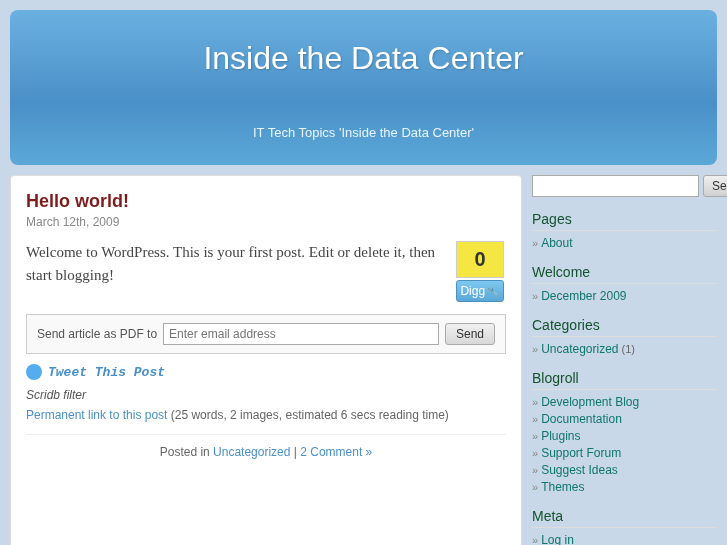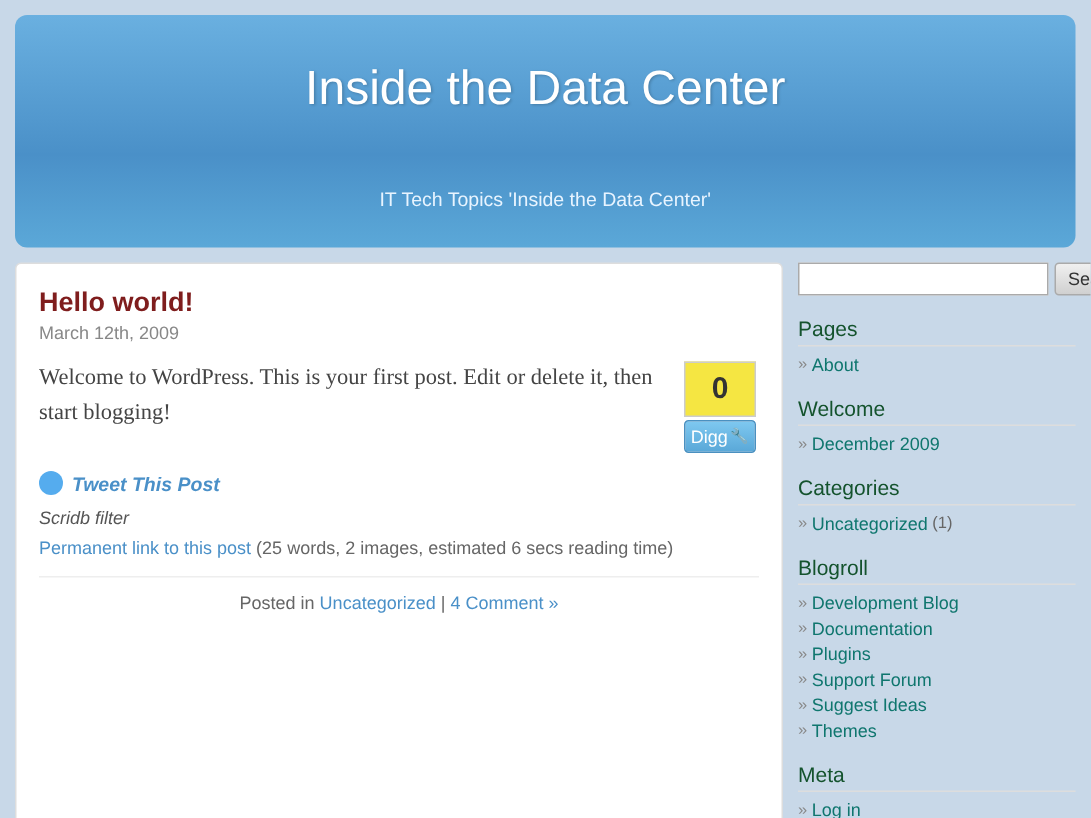--- a/index.html
+++ b/index.html
@@ -130,20 +130,21 @@
       font-size: 12px;
       cursor: pointer;
       color: #333;
     }
     
     #tweet-area {
       margin-bottom: 8px;
       display: flex;
       align-items: center;
       gap: 6px;
+      font-family: Liberation Mono, monospace;
     }
     #twitter-icon {
       width: 16px;
       height: 16px;
       background: #55acee;
       border-radius: 50%;
       display: inline-block;
       flex-shrink: 0;
     }
     #tweet-link {
@@ -266,34 +267,39 @@
 
         <div id="digg-widget">
           <span id="digg-count">0</span>
           <button id="digg-btn">
             <span>Digg</span>
             <span style="font-size:10px;">🔧</span>
           </button>
         </div>
       </div>
 
+      <div id="pdf-send-area">
+        <label>Send article as PDF to</label>
+        <input id="email-input" type="text" placeholder="Enter email address" style="">
+        <button id="send-btn">Send</button>
+      </div>
 
       <div id="tweet-area">
         <span id="twitter-icon"></span>
         <a id="tweet-link" href="#">Tweet This Post</a>
       </div>
 
       <div id="scribd-filter">Scridb filter</div>
 
       <div id="perm-link-desc">
         <a id="perm-link" href="#">Permanent link to this post</a><span> (25 words, 2 images, estimated 6 secs reading time)</span>
       </div>
 
       <div id="posted-in">
-        <span>Posted in </span><a href="#">Uncategorized</a> | <a href="#">4 Comment »</a>
+        <span>Posted in </span><a href="#">Uncategorized</a> | <a href="#">2 Comment »</a>
       </div>
     </div>
 
     <div id="sidebar">
 
       <div id="search-box">
         <input id="search-input" type="text" placeholder="" style="">
         <button id="search-btn">Search</button>
       </div>
 

